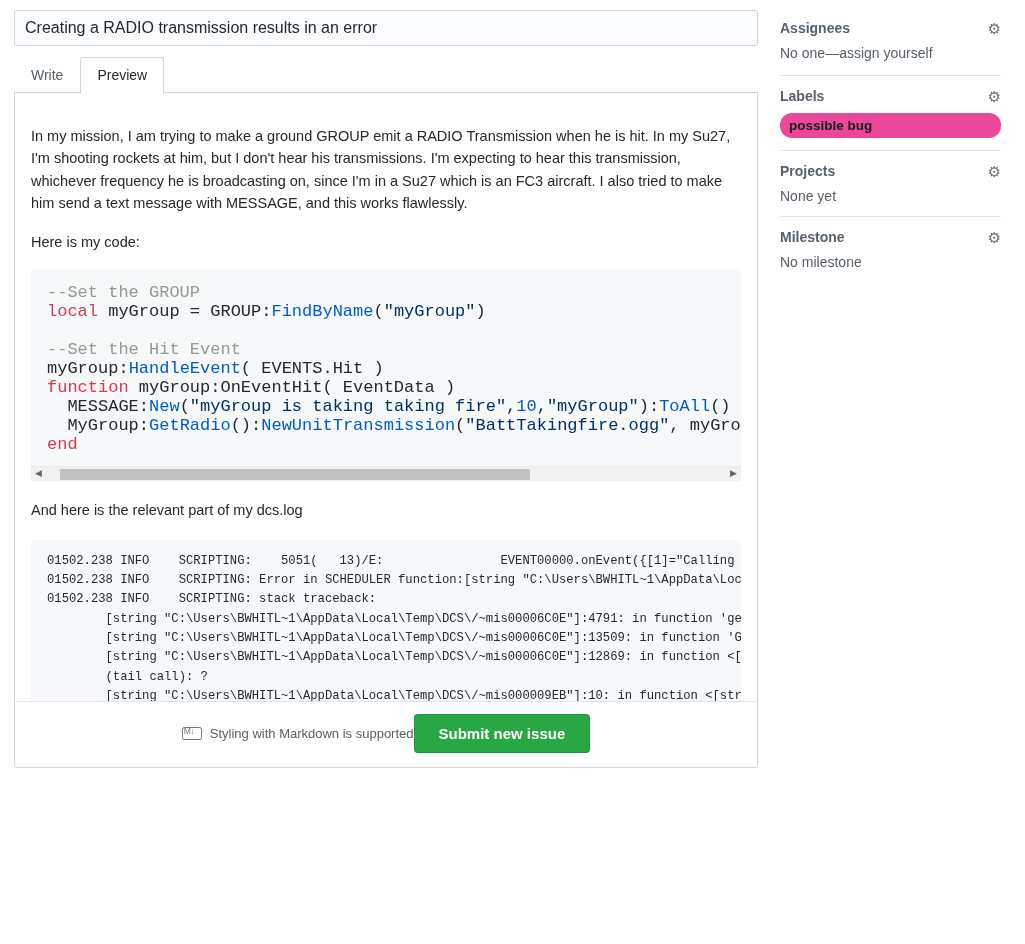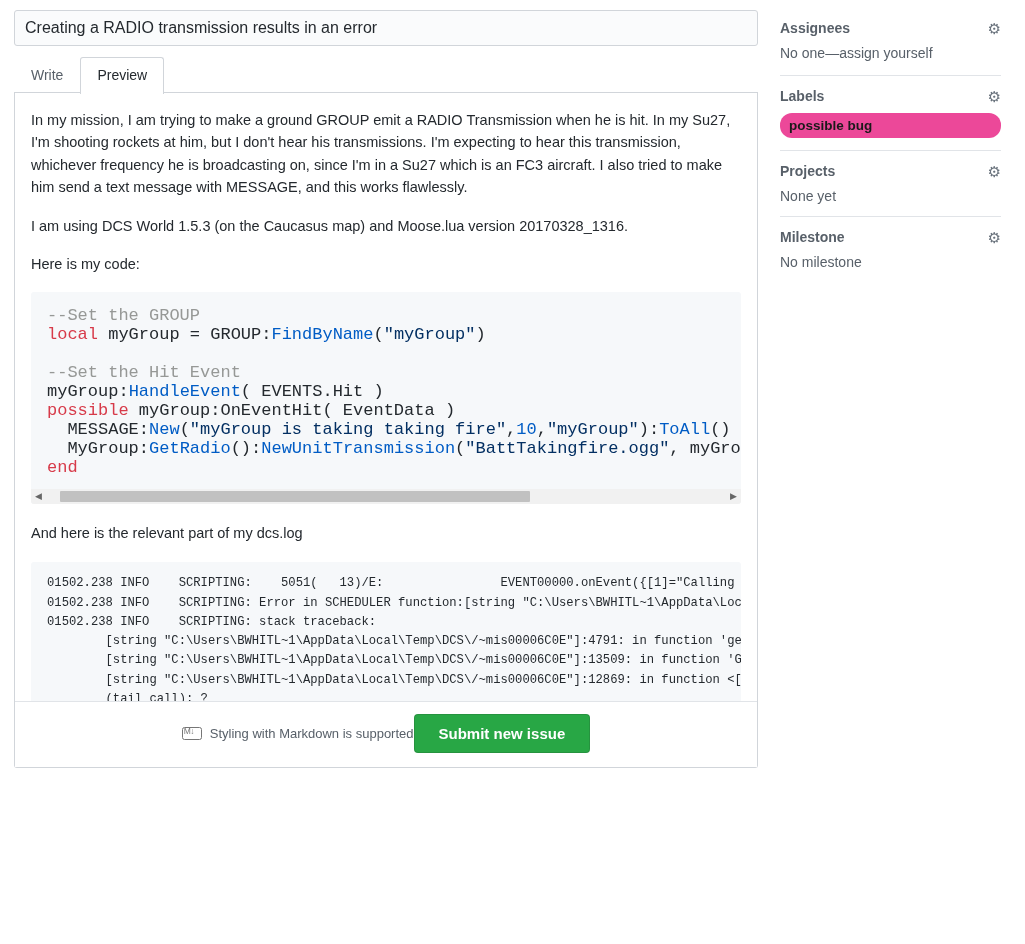--- a/index.html
+++ b/index.html
@@ -78,21 +78,21 @@
     min-height: 0;
   }
   .preview-body {
     padding: 16px 16px 8px 16px;
     font-size: 14.5px;
     line-height: 1.55;
     color: #24292e;
     flex: 1 1 auto;
     overflow: hidden;
   }
-  .preview-body p { margin: 0 0 16px 0; }
+  .preview-body p { margin: 16px 0 16px 0; }
   .preview-body p.tight { margin-bottom: 0; }
 
   
   .codeblock {
     background: #f6f8fa;
     border-radius: 3px;
     margin: 0 0 18px 0;
     position: relative;
     overflow: hidden;
   }
@@ -249,31 +249,30 @@
 
       <div class="preview-body">
 
         <p>
           <span>In my mission, I am trying to make a ground GROUP emit a RADIO Transmission when he is hit. In my Su27,</span>
           <span>I'm shooting rockets at him, but I don't hear his transmissions.</span>
           <span>I'm expecting to hear this transmission, whichever frequency he is broadcasting on, since I'm in a Su27 which</span>
           <span>is an FC3 aircraft. I also tried to make him send a text message with MESSAGE, and this works flawlessly.</span>
         </p>
 
-        <p>I am using DCS World 1.5.3 (on the Caucasus map) and Moose.lua version 20170328_1316.</p>
 
         <p>Here is my code:</p>
 
         <div class="codeblock">
           <pre><span class="c-com">--Set the GROUP</span>
 <span class="c-kw">local</span> myGroup = GROUP:<span class="c-fn">FindByName</span>(<span class="c-str">"myGroup"</span>)
 
 <span class="c-com">--Set the Hit Event</span>
 myGroup:<span class="c-fn">HandleEvent</span>( EVENTS.Hit )
-<span class="c-kw">possible</span> myGroup:OnEventHit( EventData )
+<span class="c-kw">function</span> myGroup:OnEventHit( EventData )
   MESSAGE:<span class="c-fn">New</span>(<span class="c-str">"myGroup is taking taking fire"</span>,<span class="c-num">10</span>,<span class="c-str">"myGroup"</span>):<span class="c-fn">ToAll</span>()
   MyGroup:<span class="c-fn">GetRadio</span>():<span class="c-fn">NewUnitTransmission</span>(<span class="c-str">"BattTakingfire.ogg"</span>, myGroup is taking taking <span class="c-kw">fire</span>", 
 <span class="c-kw">end</span></pre>
           <div class="scrollbar">
             <div class="scroll-arrow">◀</div>
             <div class="scroll-track">
               <div class="scroll-thumb" style="left:14px;width:470px;"></div>
             </div>
             <div class="scroll-arrow">▶</div>
           </div>

